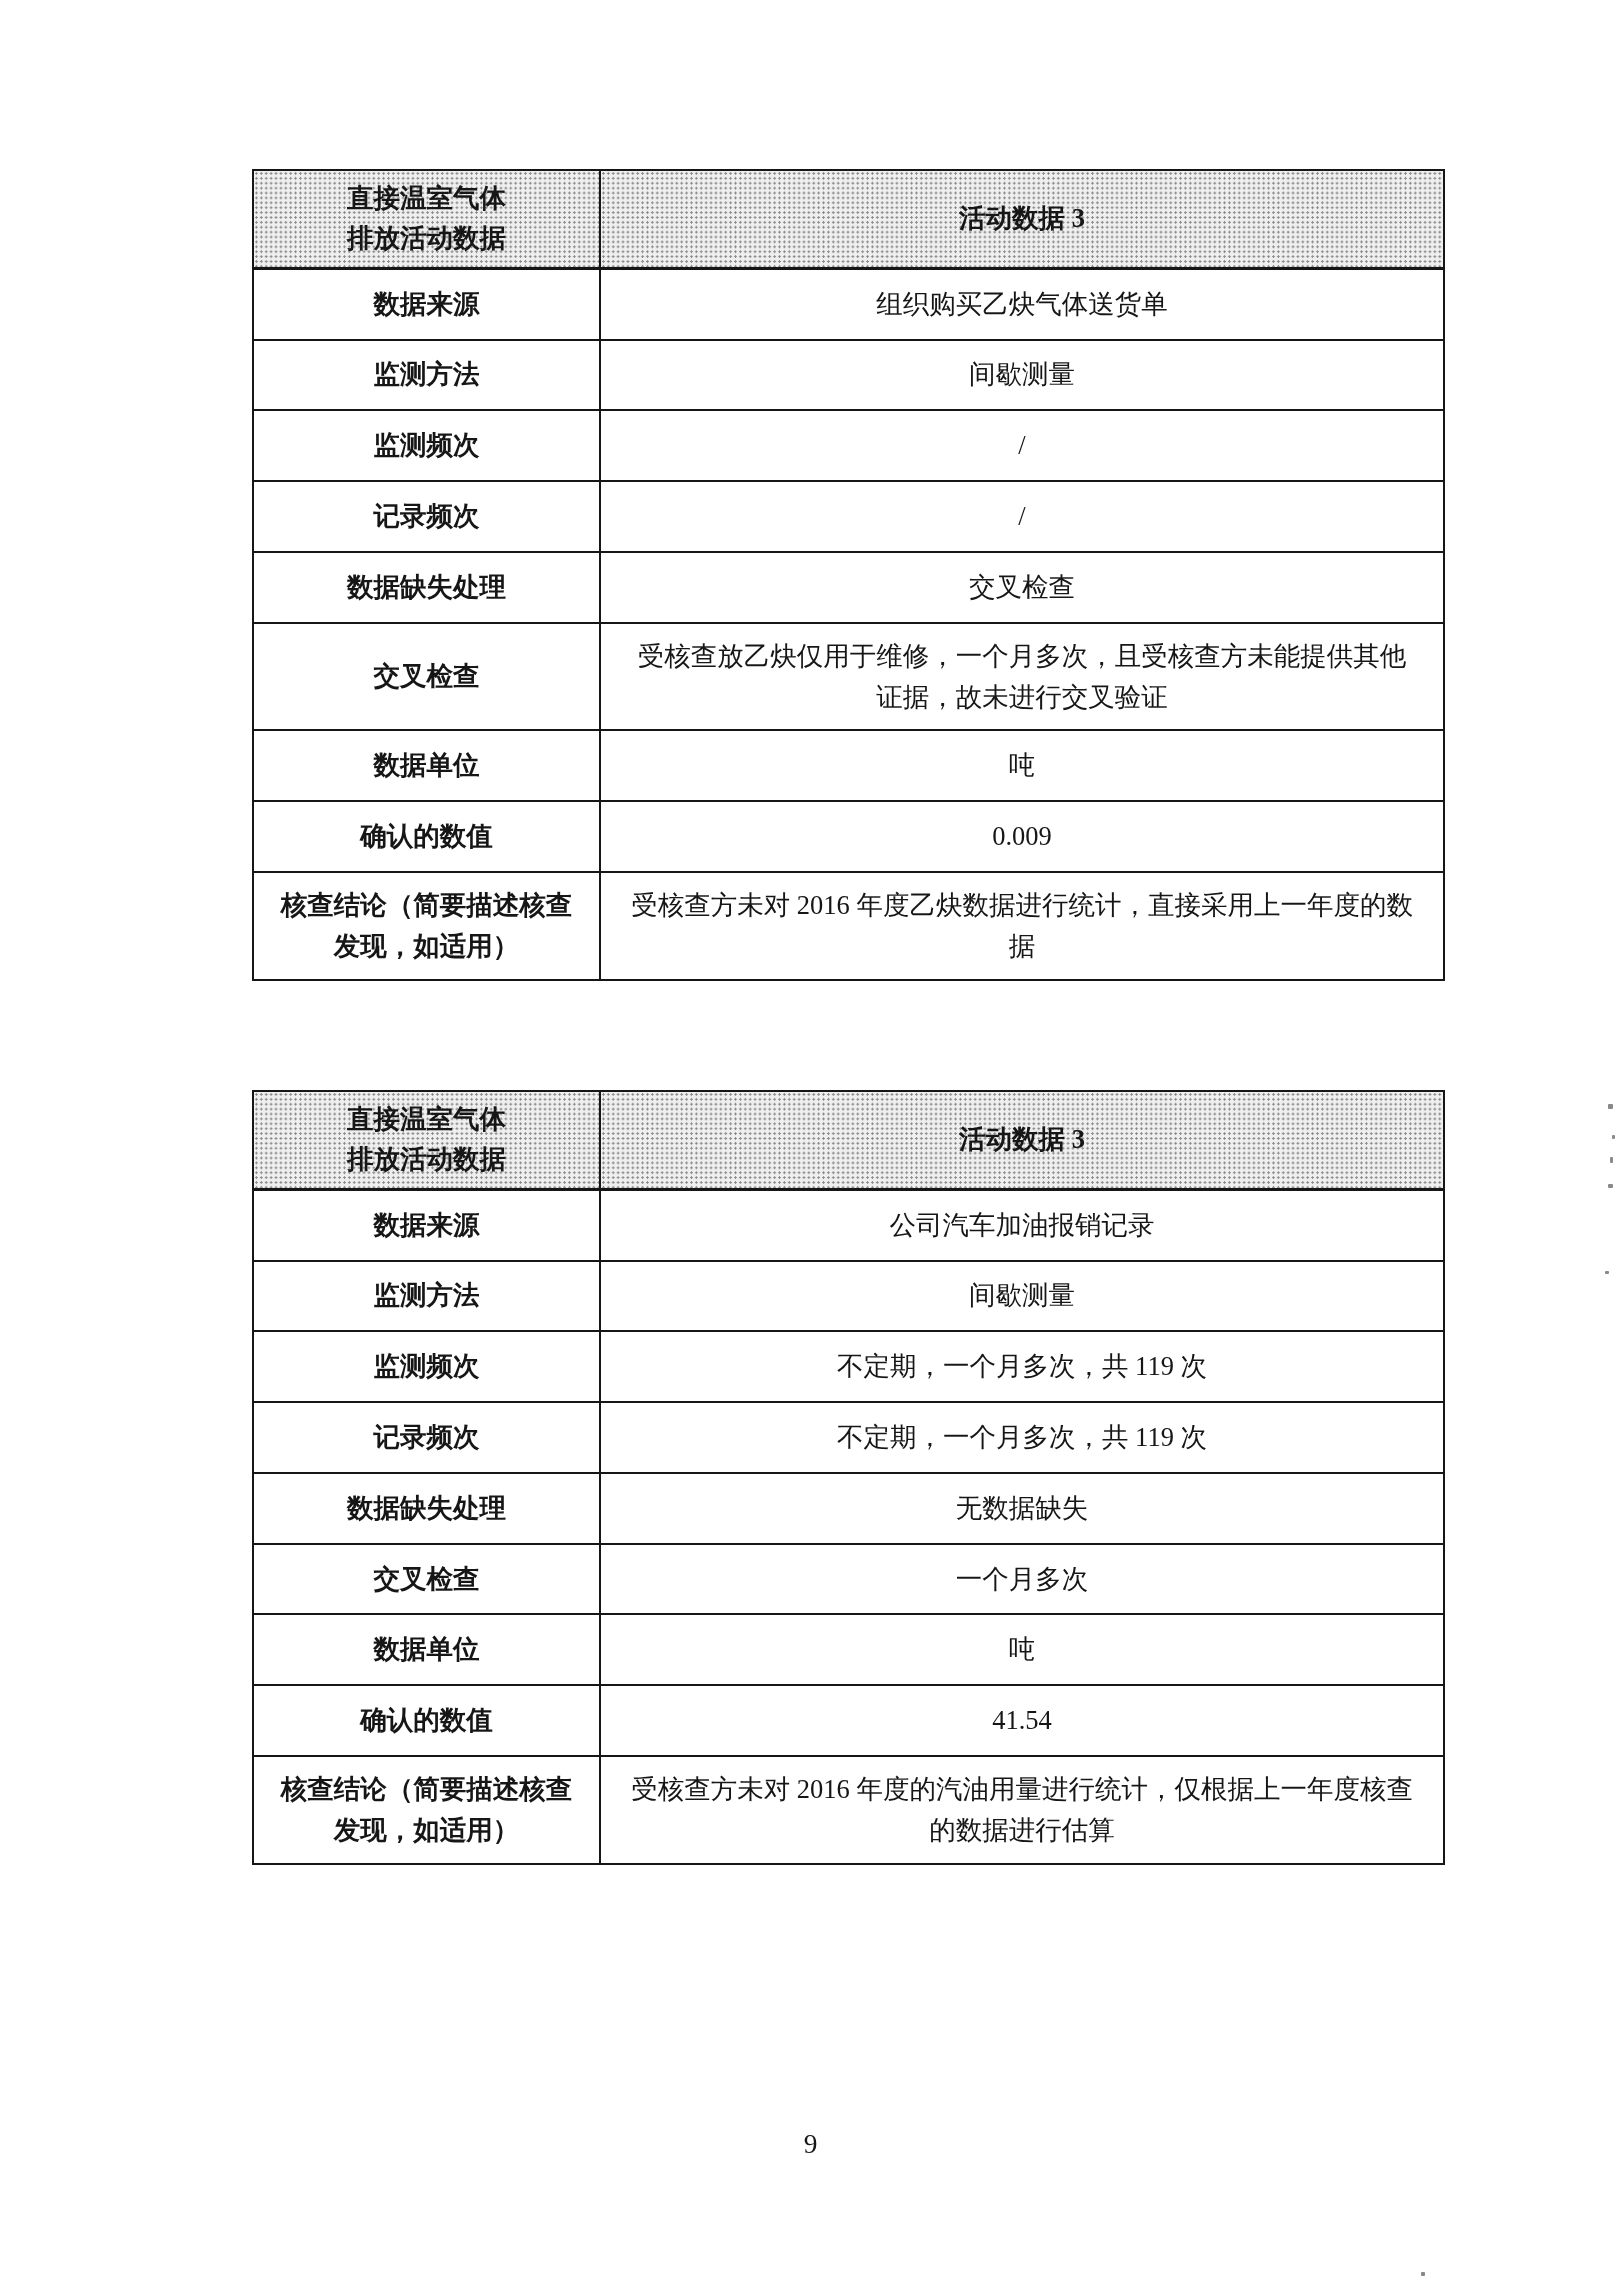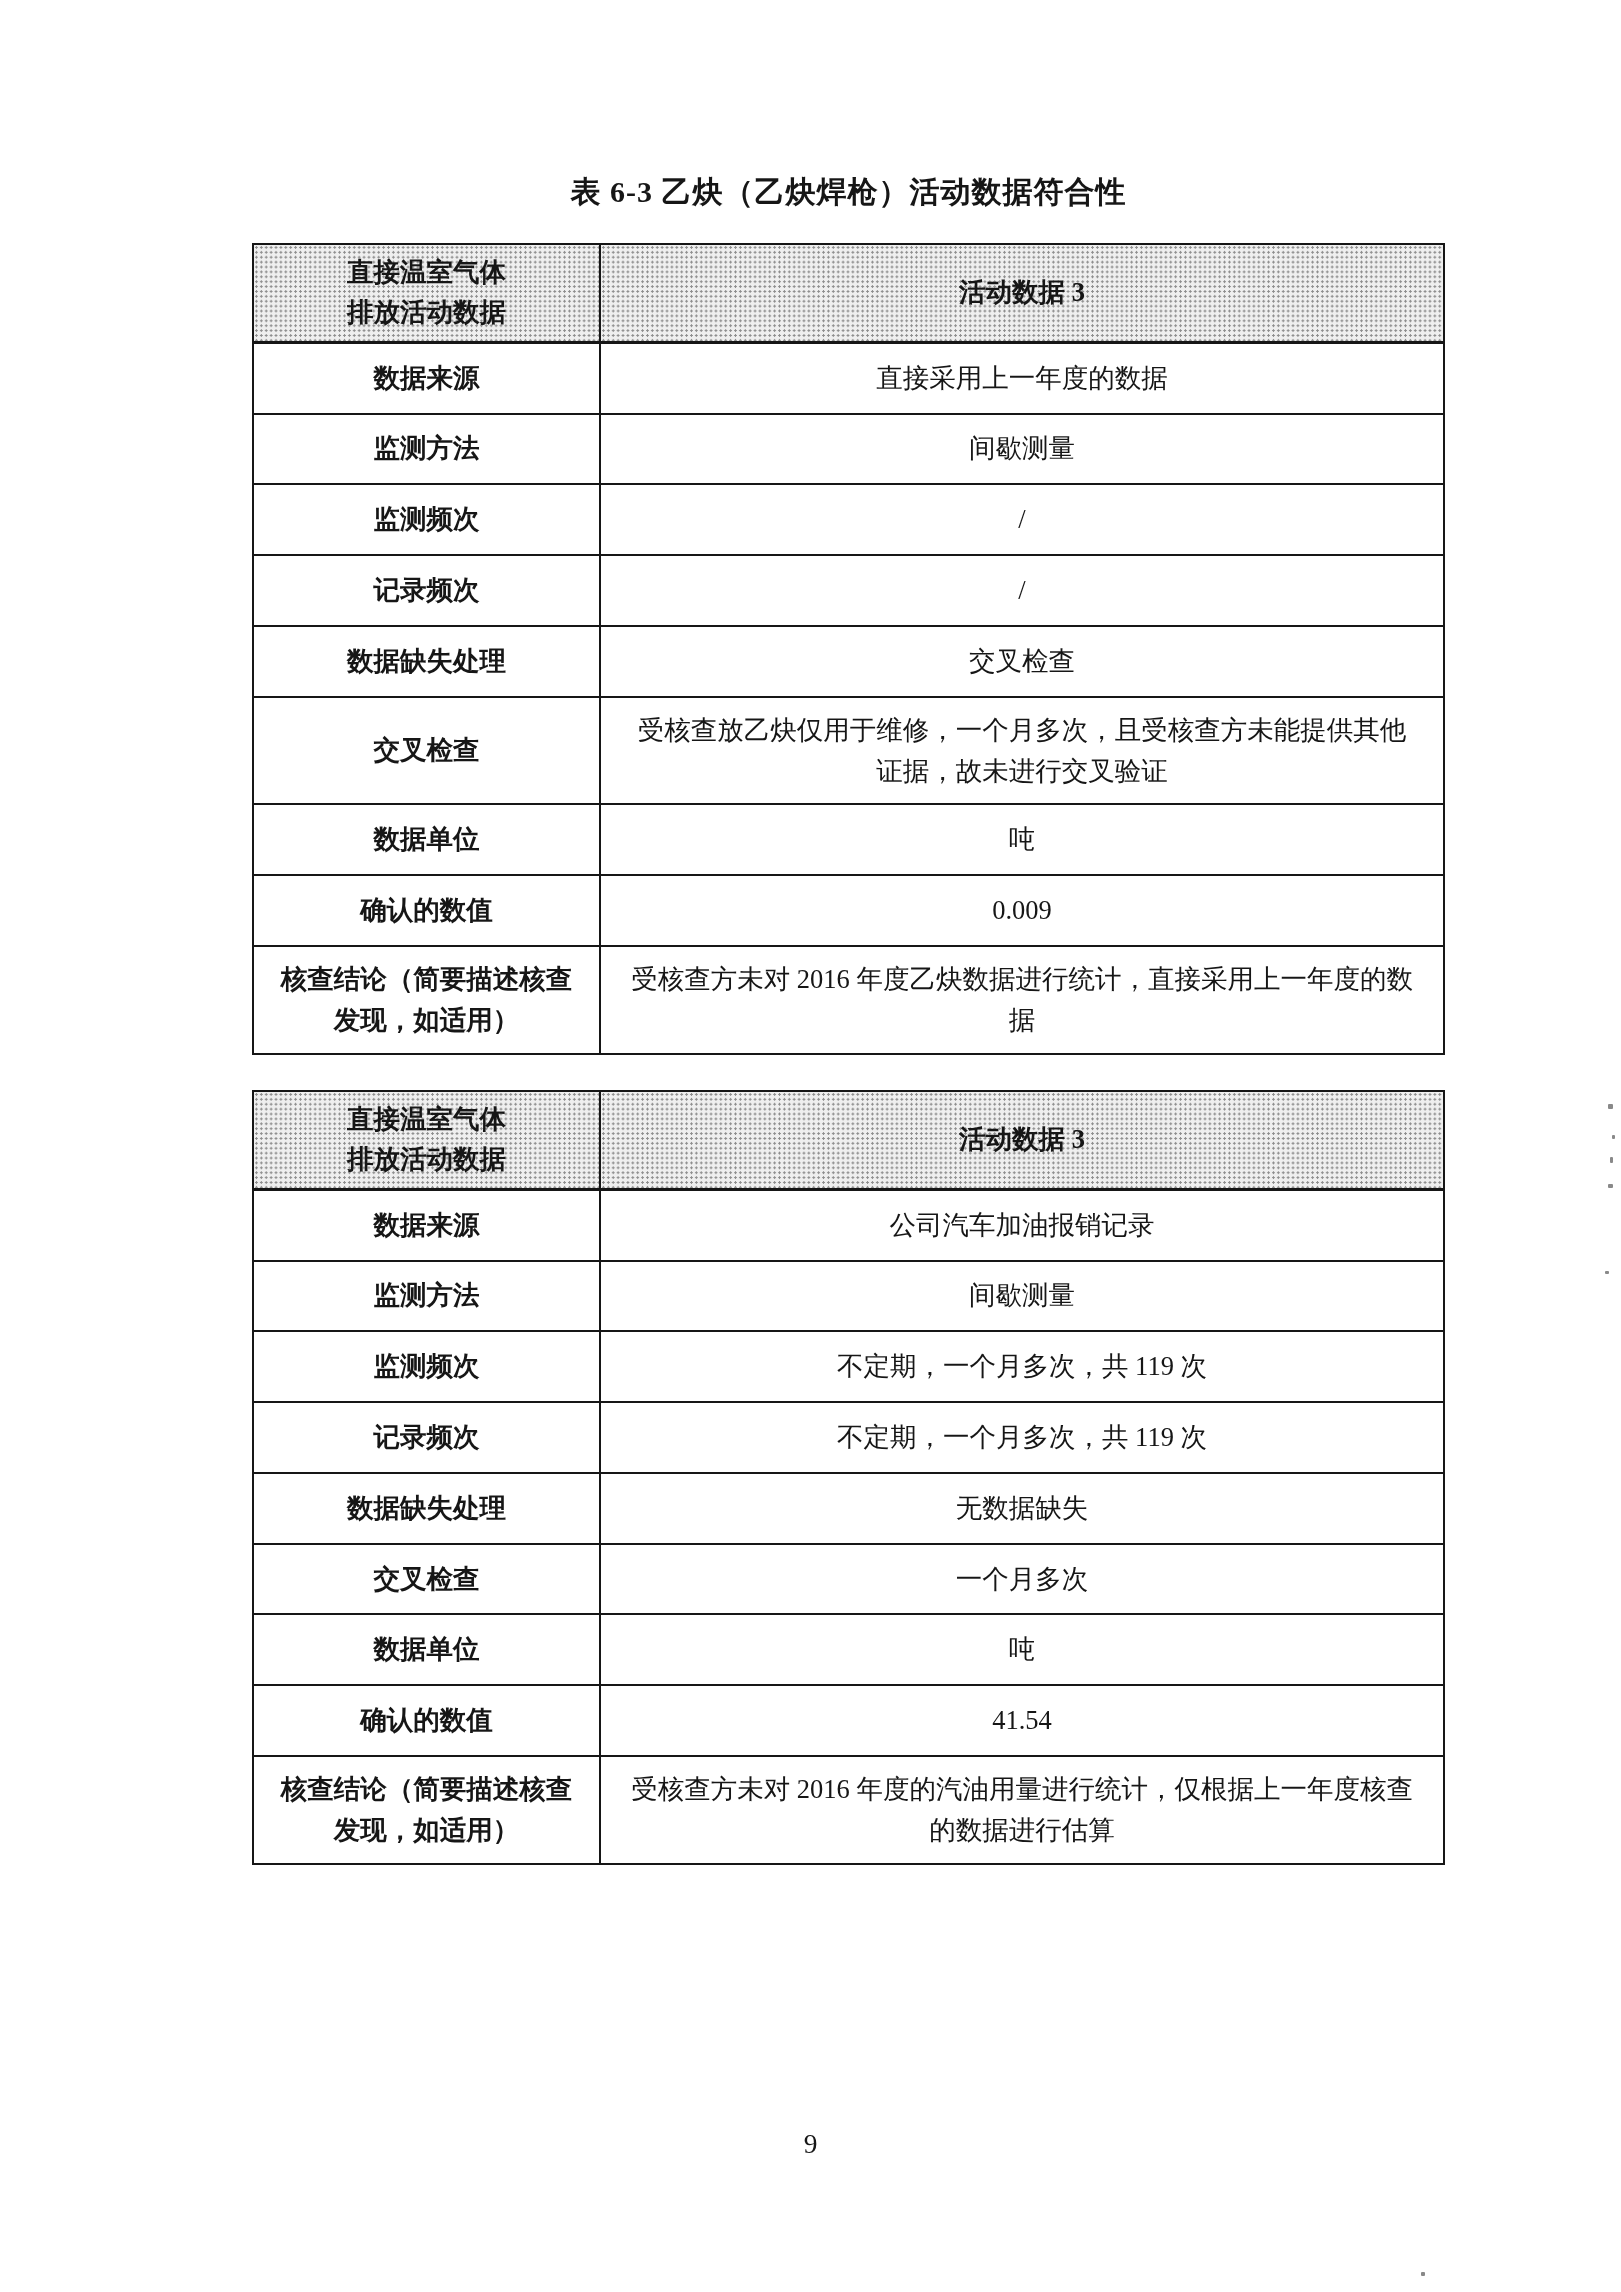--- a/index.html
+++ b/index.html
@@ -82,33 +82,32 @@
   .speck.s4 { left: 1608px; top: 1184px; width: 4.9px; height: 3.9px; }
   .speck.s5 { left: 1605px; top: 1271px; width: 3.9px; height: 2.9px; }
   .speck.s6 { left: 1421px; top: 2272px; width: 3.9px; height: 3.9px; }
 </style>
 </head>
 <body>
 
 <div class="page">
 
   <div class="table-block block-1">
-    <div class="table-title">表 6-3 乙炔（乙炔焊枪）活动数据符合性</div>
     <table class="data-table">
       <tbody>
           <tr class="hdr">
         <td class="lbl">
           <div class="hdr-line">直接温室气体</div>
           <div class="hdr-line">排放活动数据</div>
         </td>
         <td class="val">活动数据 3</td>
       </tr>
       <tr class="r-s">
         <td class="lbl">数据来源</td>
-        <td class="val">直接采用上一年度的数据</td>
+        <td class="val">组织购买乙炔气体送货单</td>
       </tr>
       <tr class="r-s">
         <td class="lbl">监测方法</td>
         <td class="val">间歇测量</td>
       </tr>
       <tr class="r-s">
         <td class="lbl">监测频次</td>
         <td class="val">/</td>
       </tr>
       <tr class="r-s">

